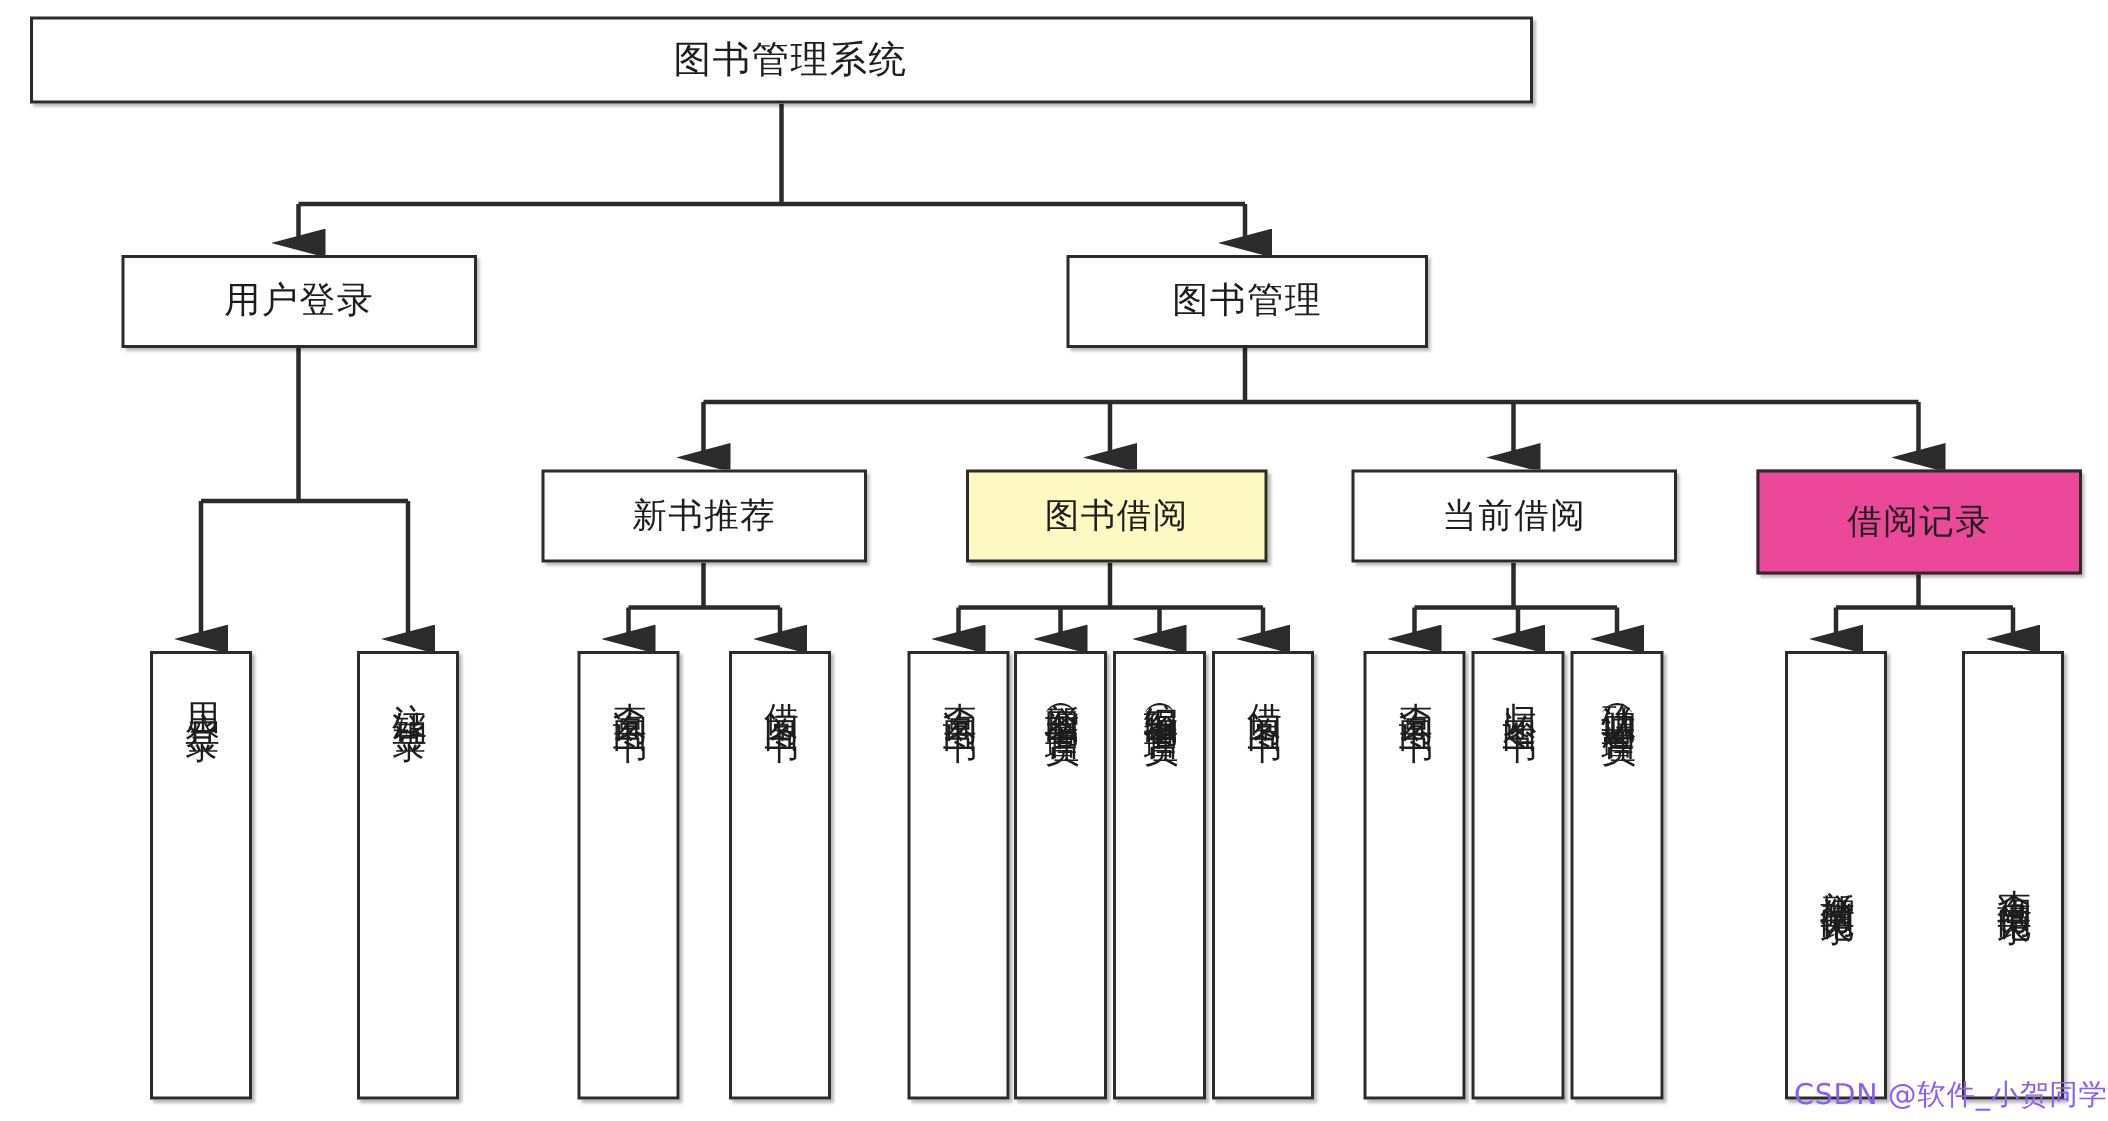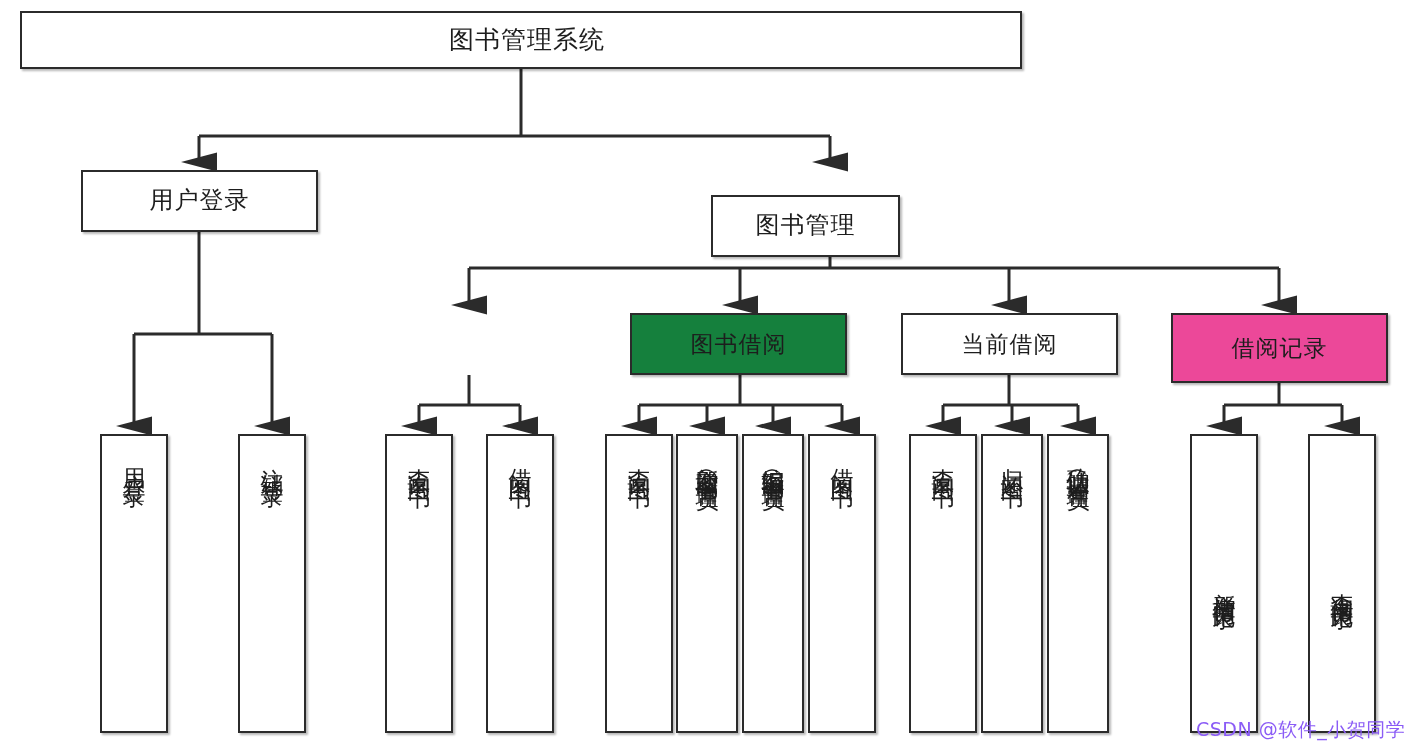--- a/index.html
+++ b/index.html
@@ -140,25 +140,28 @@
     </g>
   </svg>
 
   <div class="node horizontal" style="left: 20px; top: 11px; width: 1002px; height: 58px; border-color: rgb(43, 43, 43); background: rgb(255, 255, 255); padding-left: 12px;">
     <span class="node-label">图书管理系统</span>
   </div>
 
   <div class="node horizontal level1" style="left: 81px; top: 170px; width: 237px; height: 62px; border-color: rgb(43, 43, 43); background: rgb(255, 255, 255);">
     <span class="node-label">用户登录</span>
   </div>
-  <div class="node horizontal level1" style="left: 711px; top: 170px; width: 189px; height: 62px; border-color: rgb(43, 43, 43); background: rgb(255, 255, 255); margin-top: 25px;">
+  <div class="node horizontal level1" style="left: 711px; top: 170px; width: 241px; height: 62px; border-color: rgb(43, 43, 43); background: rgb(255, 255, 255);">
     <span class="node-label">图书管理</span>
   </div>
 
-  <div class="node horizontal level2" style="left: 630px; top: 313px; width: 217px; height: 62px; border-color: rgb(43, 43, 43); background: #15803d;">
+  <div class="node horizontal level2" style="left: 361px; top: 313px; width: 217px; height: 62px; border-color: rgb(43, 43, 43); background: rgb(255, 255, 255);">
+    <span class="node-label">新书推荐</span>
+  </div>
+  <div class="node horizontal level2" style="left: 644px; top: 313px; width: 201px; height: 62px; border-color: rgb(43, 43, 43); background: #fef9c3;">
     <span class="node-label">图书借阅</span>
   </div>
   <div class="node horizontal level2" style="left: 901px; top: 313px; width: 217px; height: 62px; border-color: rgb(43, 43, 43); background: rgb(255, 255, 255); align-items: center;">
     <span class="node-label">当前借阅</span>
   </div>
   <div class="node horizontal level2" style="left: 1171px; top: 313px; width: 217px; height: 70px; border-color: rgb(43, 43, 43); background: #ec4899;">
     <span class="node-label">借阅记录</span>
   </div>
 
   <div class="node leaf" style="left: 100px; top: 434px; width: 68px; height: 299px; border-color: rgb(43, 43, 43); background: rgb(255, 255, 255);">

